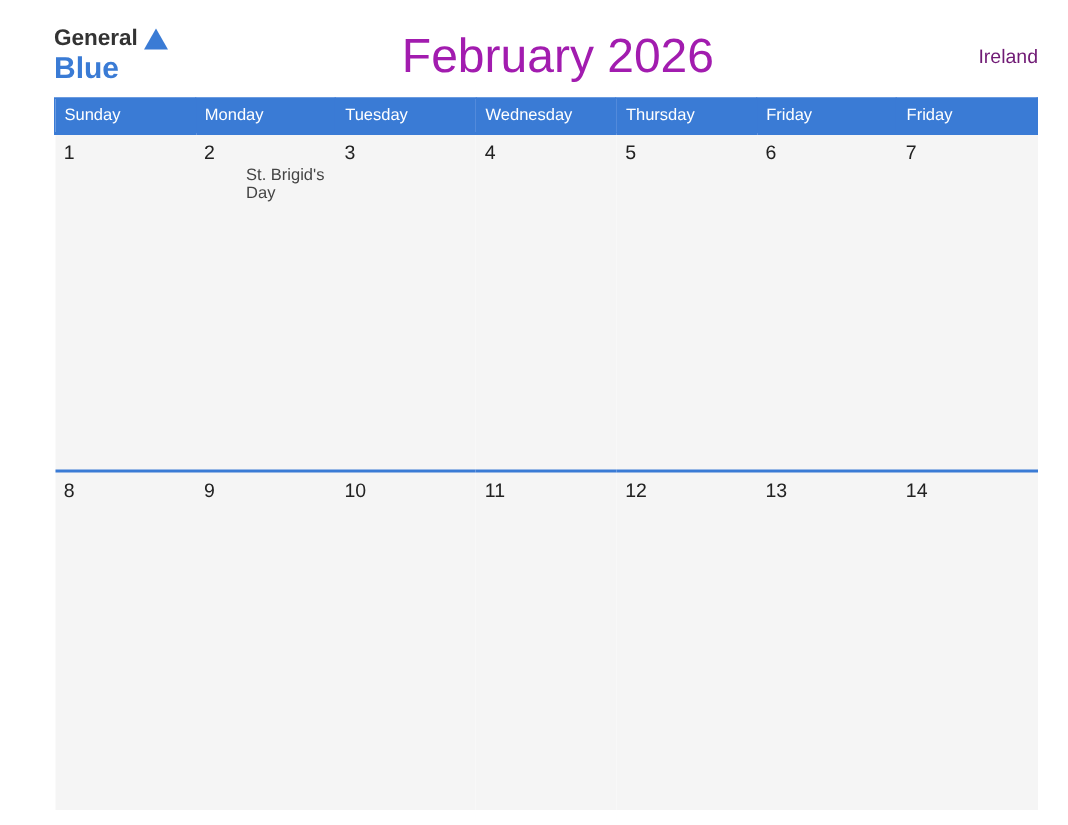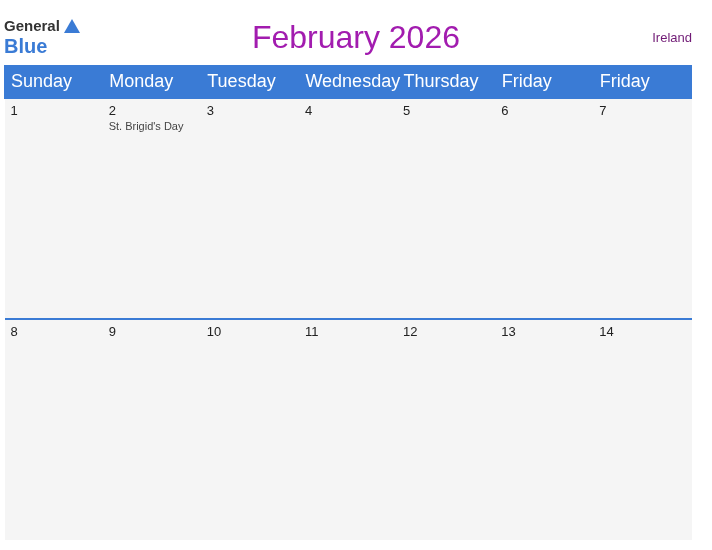--- a/index.html
+++ b/index.html
@@ -6,21 +6,21 @@
     body {
       width: 712px;
       height: 550px;
       background: #fff;
       font-family: Arial, sans-serif;
       overflow: hidden;
     }
     .page {
       width: 712px;
       height: 550px;
-      padding: 18px 20px 10px 4px;
+      padding: 18px 20px 10px 36px;
       display: flex;
       flex-direction: column;
     }
     .header {
       display: flex;
       align-items: center;
       justify-content: space-between;
       margin-bottom: 8px;
     }
     .logo {
@@ -68,21 +68,21 @@
     }
     .calendar-table {
       width: 100%;
       border-collapse: collapse;
       flex: 1;
       table-layout: fixed;
     }
     .calendar-table thead tr th {
       background-color: #3a7bd5;
       color: #fff;
-      font-size: 18px;
+      font-size: 11px;
       font-weight: normal;
       padding: 5px 6px;
       text-align: left;
       border: 1px solid #3a7bd5;
     }
     .calendar-table tbody tr td {
       border-top: 2px solid #3a7bd5;
       vertical-align: top;
       padding: 4px 6px;
       font-size: 12px;
@@ -98,20 +98,21 @@
     .day-num {
       font-size: 13px;
       color: #222;
       display: block;
     }
     .event-label {
       font-size: 11px;
       color: #444;
       display: block;
       margin-top: 2px;
+      margin-left: 28px;
     }
   </style>
 </head>
 <body>
 
 <div class="page">
   <div class="header">
     <div class="logo">
       <div class="logo-top">
         <span class="logo-general">General</span>

